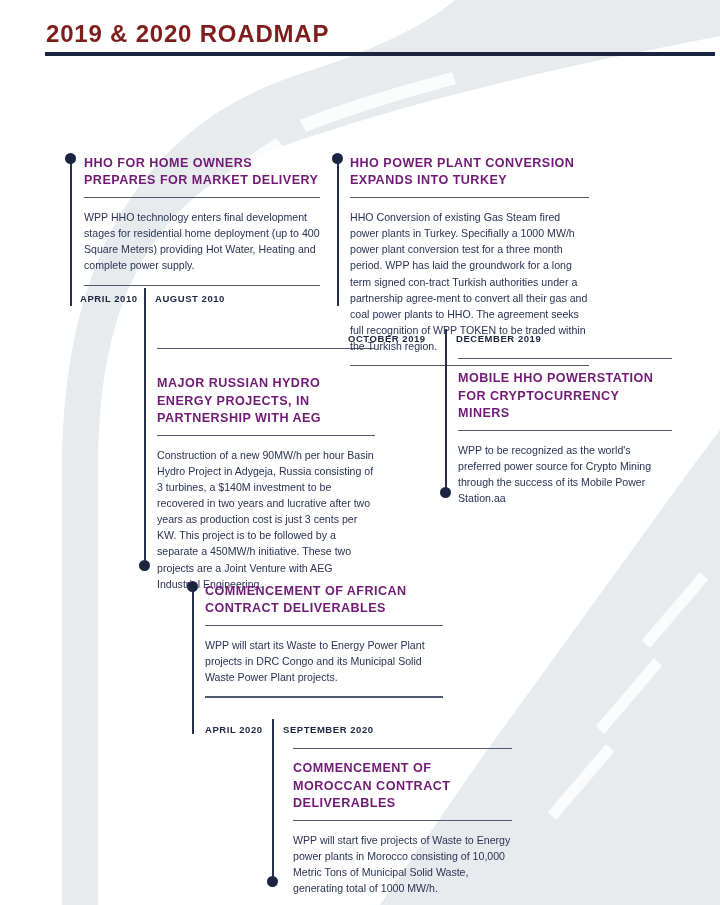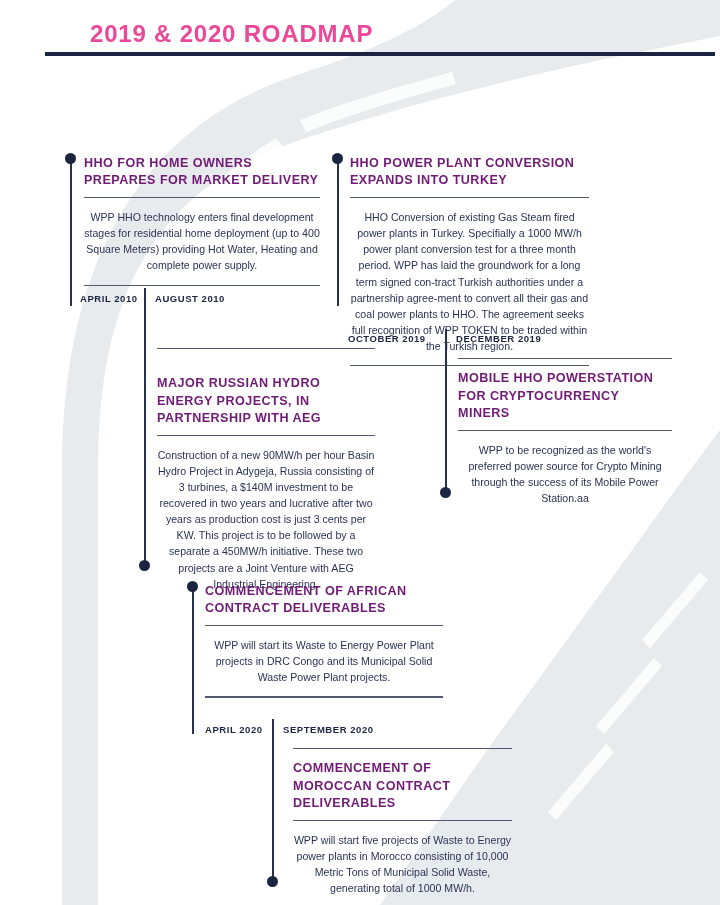--- a/index.html
+++ b/index.html
@@ -35,23 +35,22 @@
   }
 
   
   .page-title {
     position: absolute;
     left: 46px;
     top: 20px;
     font-size: 24px;
     font-weight: bold;
     letter-spacing: 0.8px;
-    color: #ec4899;
+    color: #7f1d1d;
     white-space: nowrap;
-    margin-left: 44px;
   }
   .title-rule {
     position: absolute;
     left: 45px;
     top: 52px;
     width: 670px;
     height: 4px;
     background: #1b2440;
   }
 
@@ -104,21 +103,20 @@
     height: 1.4px;
     background: #51596f;
     margin: 7px 0 0 0;
   }
   .event-body {
     font-size: 10.6px;
     line-height: 1.52;
     color: #2a3354;
     margin: 11px 0 0 0;
     white-space: pre-line;
-    text-align: center;
   }
   .event-rule-bottom {
     height: 1.4px;
     background: #51596f;
     margin-top: 11px;
   }
 </style>
 </head>
 <body>
 

